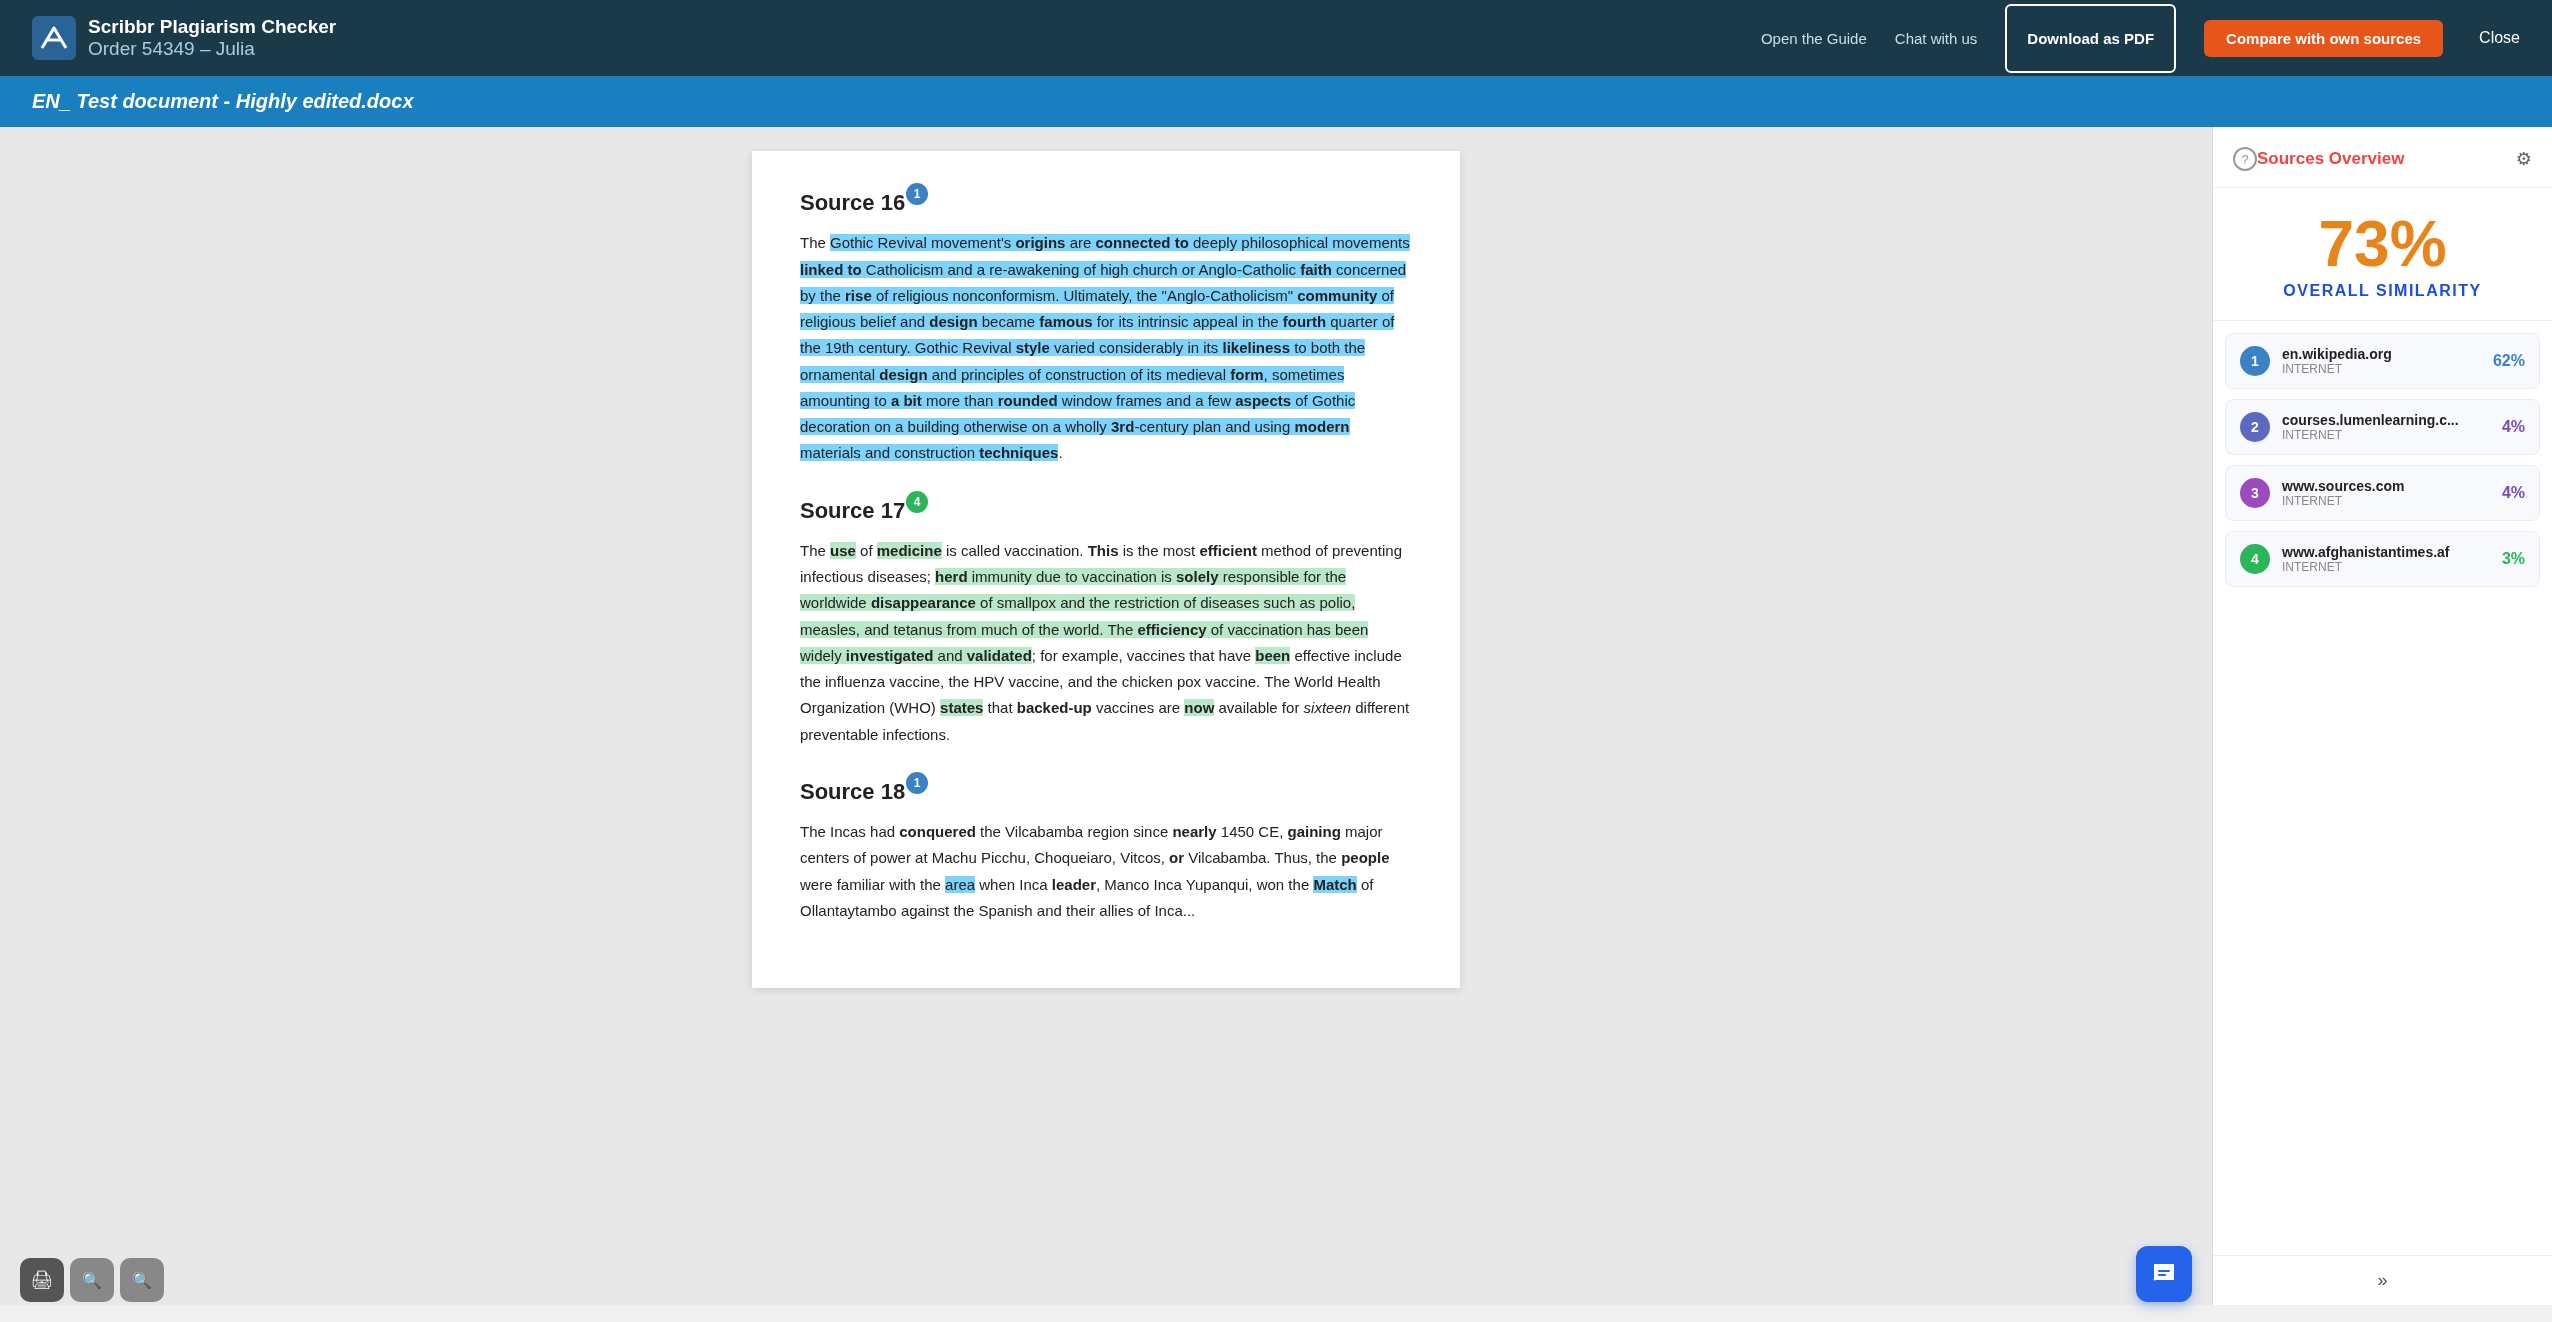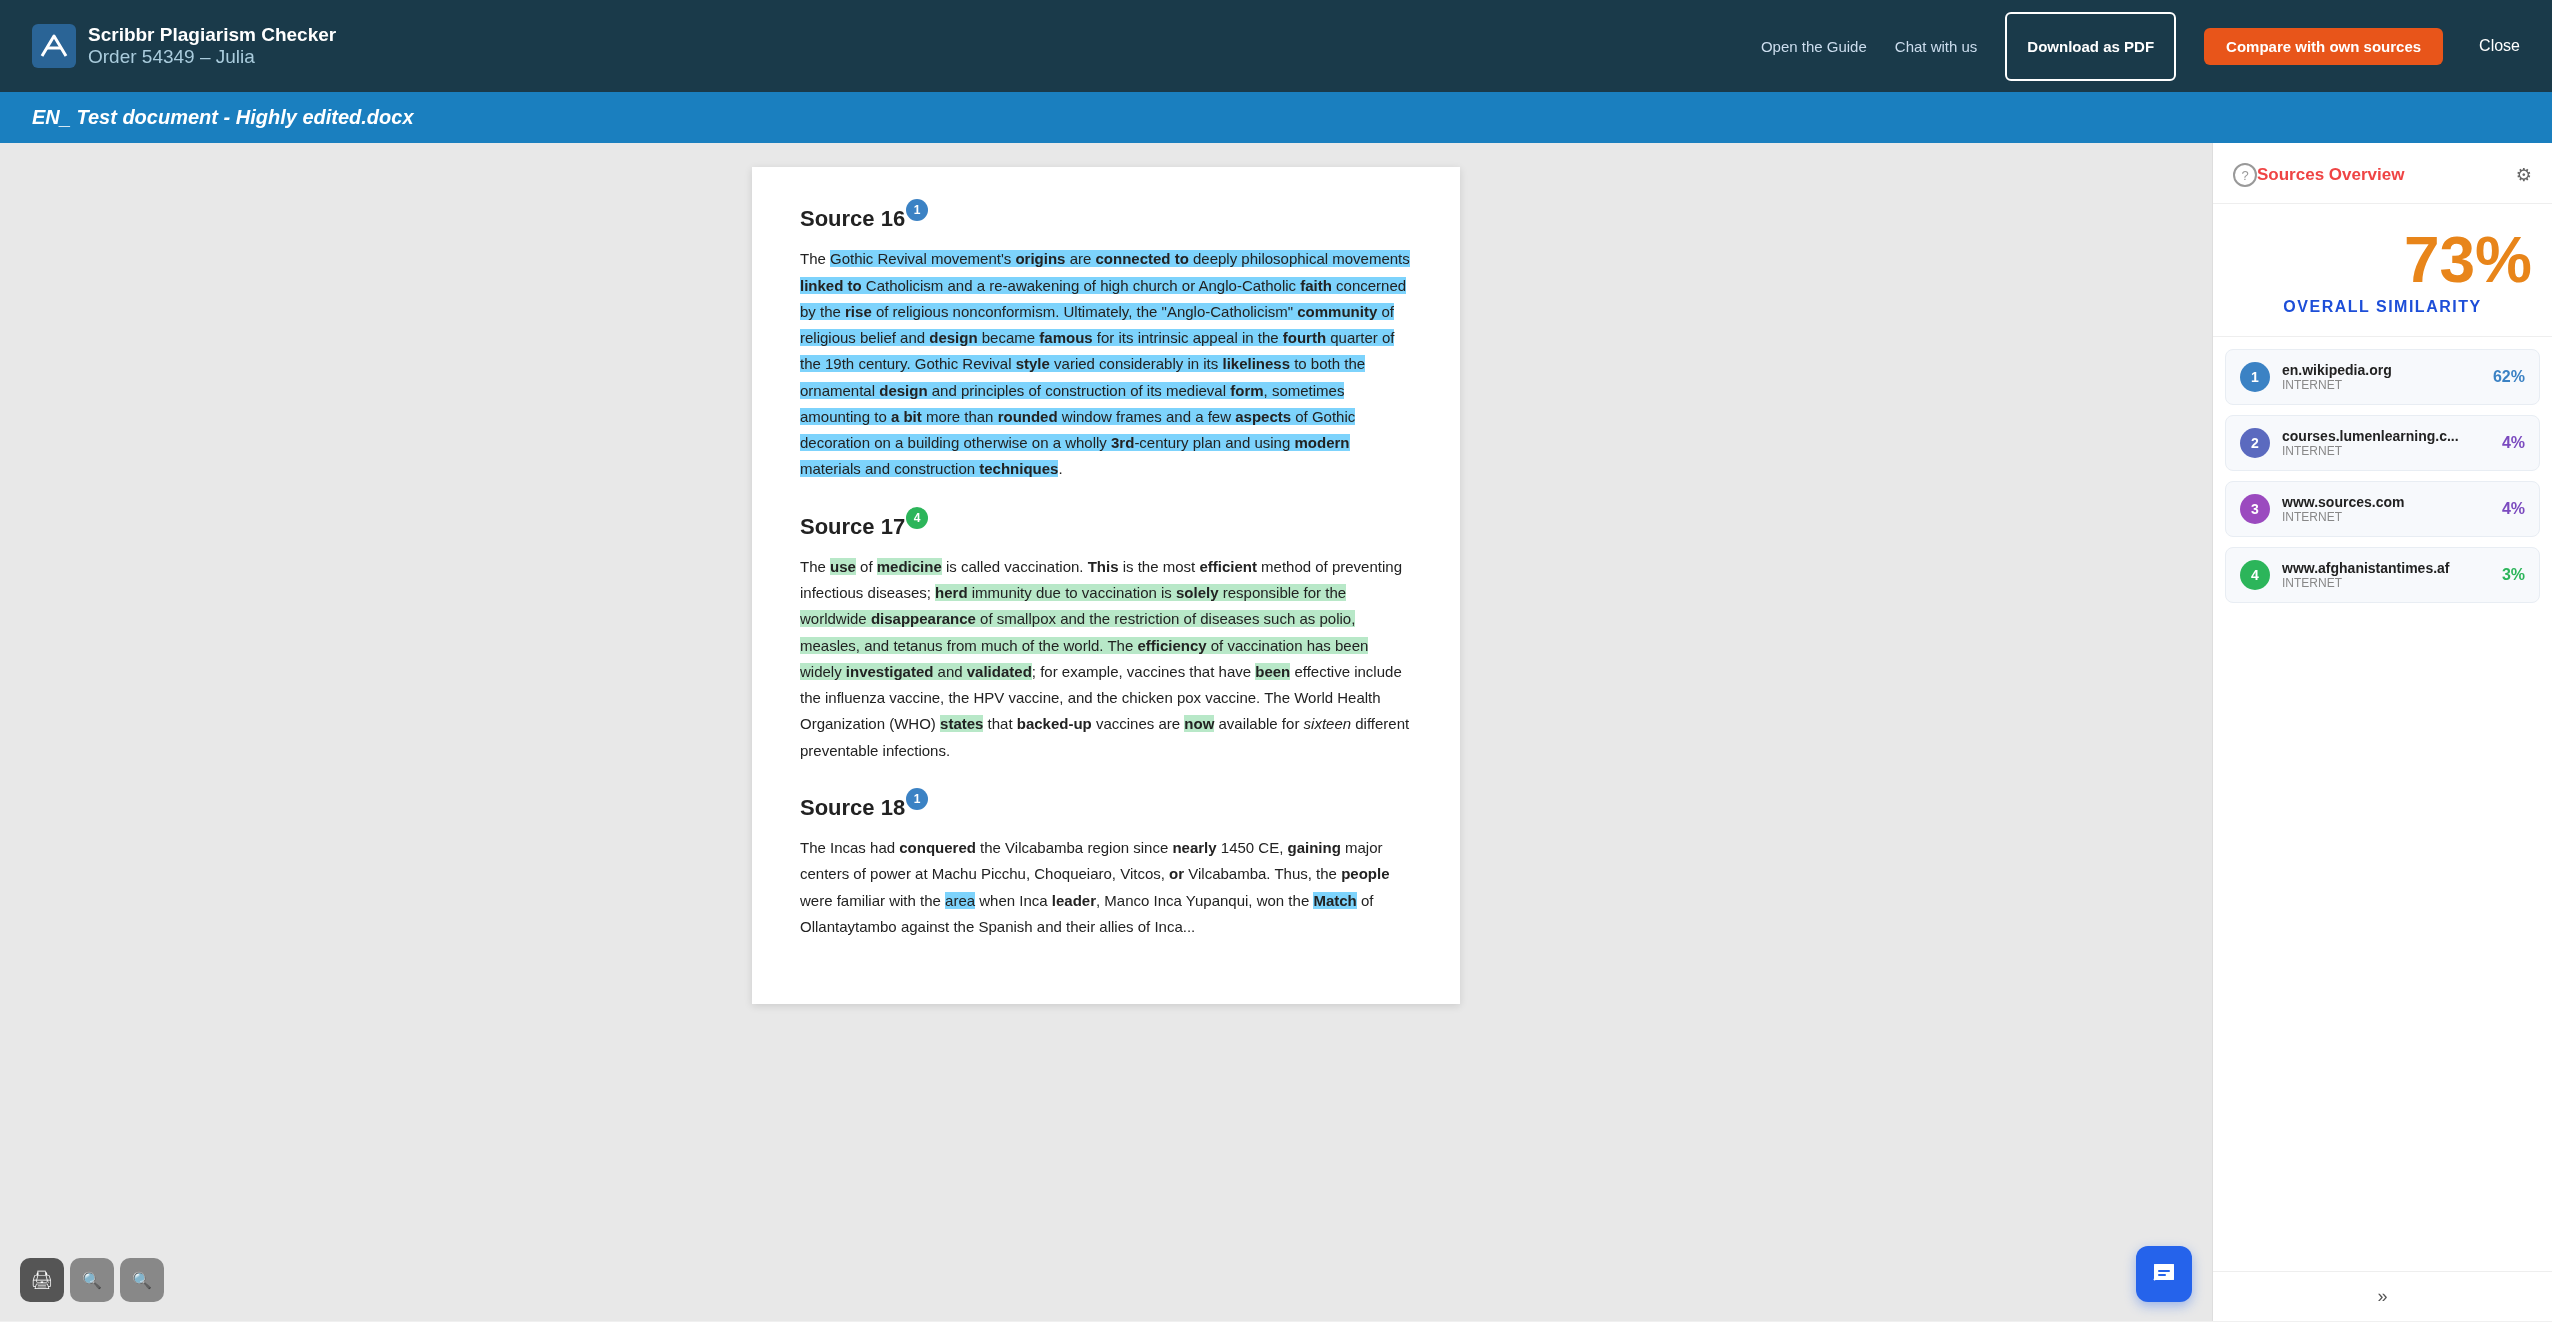--- a/index.html
+++ b/index.html
@@ -5,21 +5,21 @@
     * { box-sizing: border-box; margin: 0; padding: 0; }
     body { font-family: -apple-system, BlinkMacSystemFont, 'Segoe UI', Arial, sans-serif; background: #f0f0f0; }
 
     
     .header {
       background: #1a3a4a;
       color: white;
       display: flex;
       align-items: center;
       padding: 0 32px;
-      height: 92px;
+      height: 76px;
       gap: 24px;
     }
     .logo-area {
       display: flex;
       align-items: center;
       gap: 12px;
       flex-shrink: 0;
     }
     .logo-icon {
       width: 44px;
@@ -182,21 +182,20 @@
     .similarity-section {
       text-align: center;
       padding: 24px 20px 20px;
       border-bottom: 1px solid #eee;
     }
     .similarity-percent {
       font-size: 64px;
       font-weight: 700;
       color: #e8851a;
       line-height: 1;
-      text-align: right;
     }
     .similarity-label {
       font-size: 16px;
       font-weight: 700;
       color: #1d4ed8;
       letter-spacing: 1.5px;
       margin-top: 6px;
     }
 
     .sources-list {

